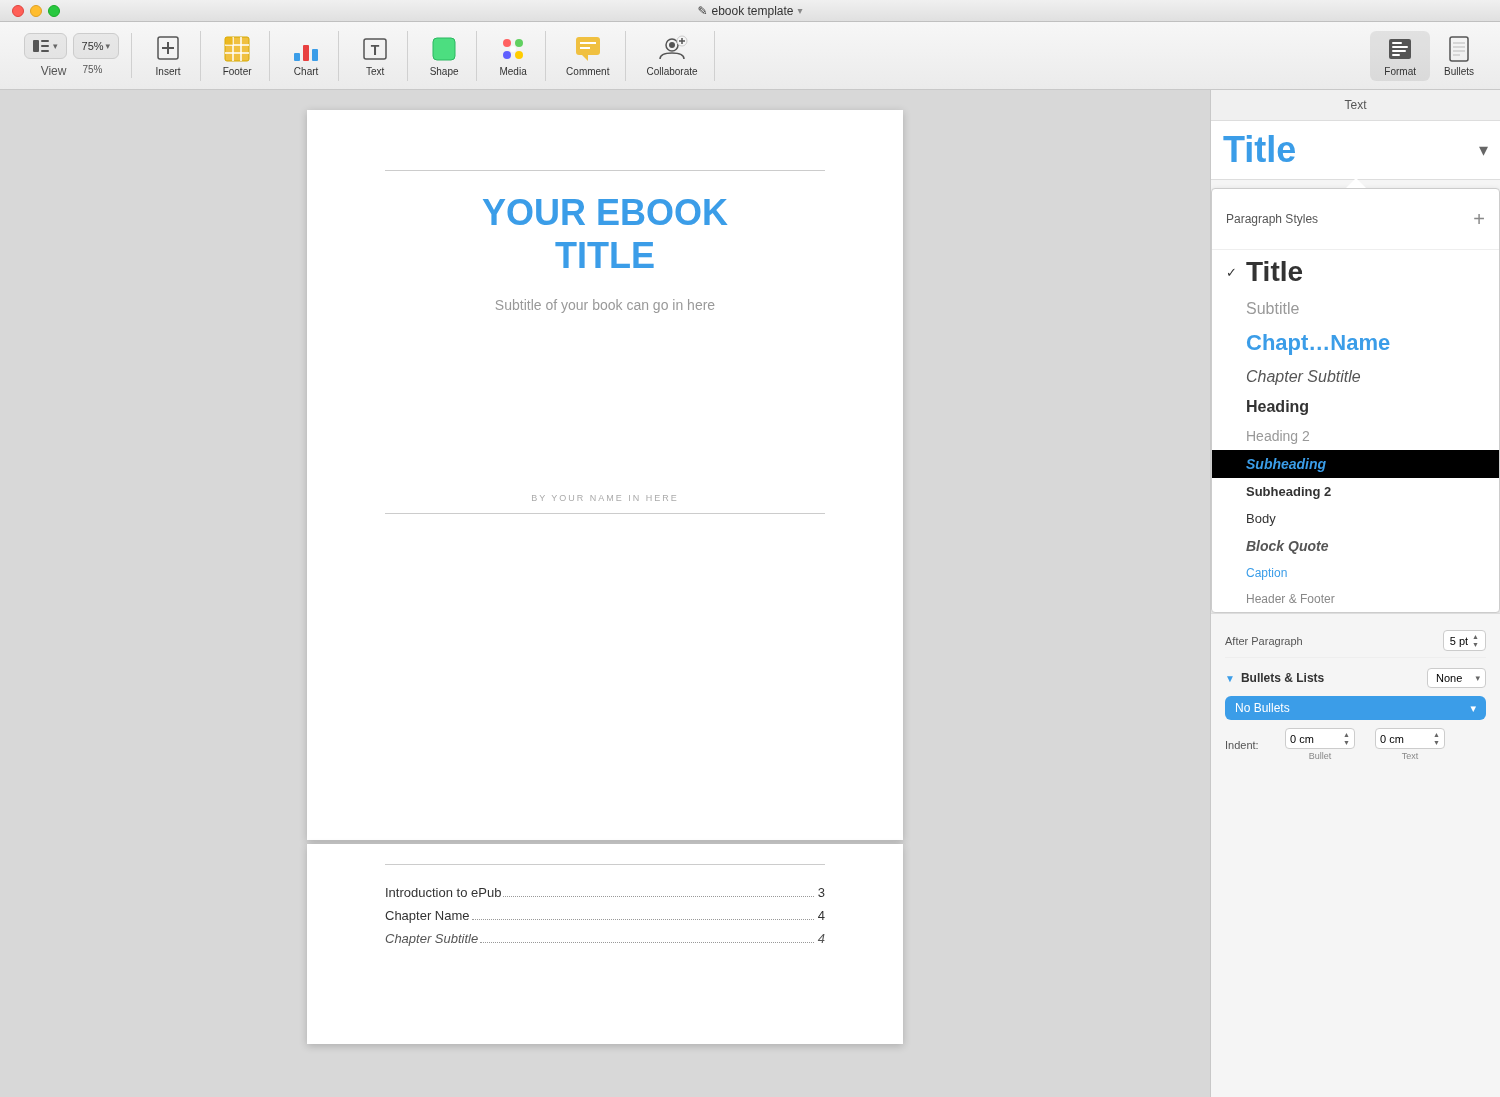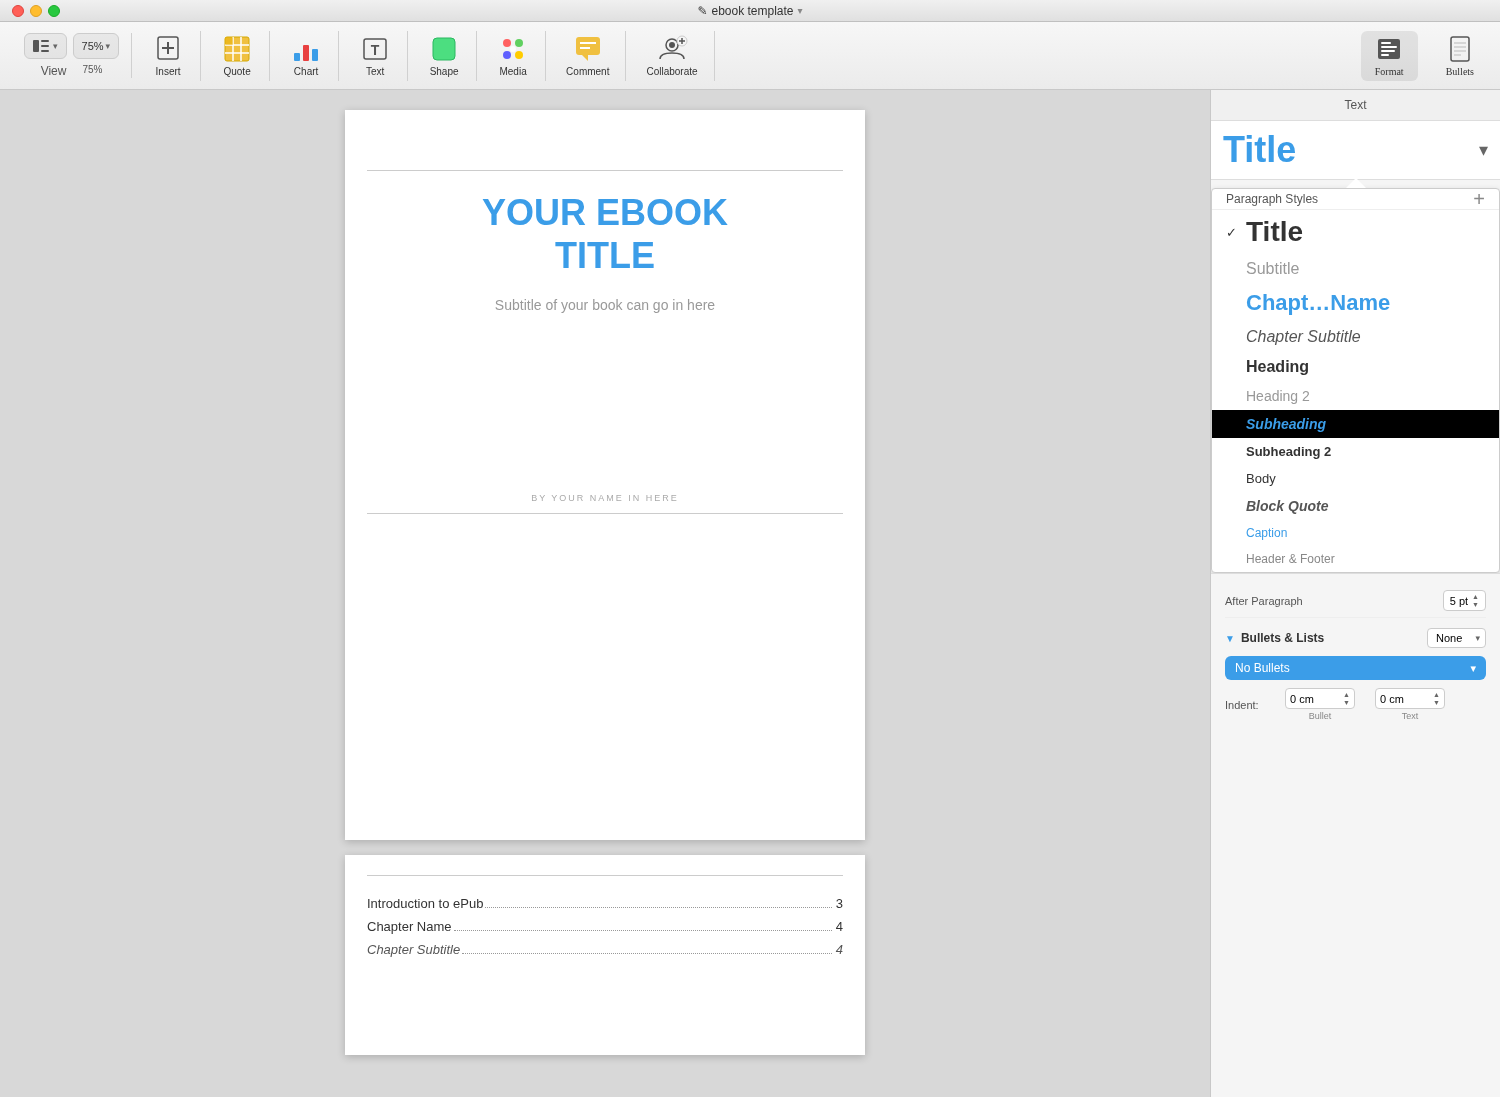--- a/index.html
+++ b/index.html
@@ -136,25 +136,25 @@
       flex: 1;
       background: #d8d8d8;
       overflow-y: auto;
       display: flex;
       justify-content: center;
       padding: 20px 40px;
     }
 
     .page {
       background: white;
-      width: 520px;
+      width: 596px;
       min-height: 730px;
       box-shadow: 0 2px 8px rgba(0,0,0,0.2);
-      padding: 40px 22px;
-      margin-bottom: 15px;
+      padding: 40px 78px;
+      margin-bottom: 4px;
     }
 
     .page-divider {
       width: 100%;
       height: 1px;
       background: #ccc;
       margin: 20px 0;
     }
 
     .book-title {
@@ -234,21 +234,21 @@
       border: 1px solid #ccc;
       border-radius: 4px;
       margin: 0;
       flex-shrink: 0;
       box-shadow: 0 2px 6px rgba(0,0,0,0.15);
     }
     .ps-header {
       display: flex;
       justify-content: space-between;
       align-items: center;
-      padding: 0 14px;
+      padding: 20px 14px;
       border-bottom: 1px solid #eee;
       font-size: 12px;
       color: #555;
     }
     .ps-add {
       color: #888;
       font-size: 20px;
       cursor: pointer;
       line-height: 1;
     }
@@ -376,22 +376,21 @@
       font-size: 7px;
       line-height: 1;
       color: #666;
       cursor: pointer;
     }
 
     
     .top-right-btns {
       margin-left: auto;
       display: flex;
-      gap: 14px;
-      font-family: Liberation Serif, serif;
+      gap: 0;
     }
     .top-right-btn {
       display: flex;
       flex-direction: column;
       align-items: center;
       justify-content: center;
       padding: 4px 14px;
       cursor: pointer;
       gap: 3px;
       border-radius: 6px;
@@ -457,21 +456,21 @@
       <div class="icon-area">
         <svg width="28" height="28" viewBox="0 0 28 28">
           <rect x="2" y="2" width="24" height="24" rx="2" fill="#f0c040" stroke="#d4a800" stroke-width="1"></rect>
           <line x1="2" y1="10" x2="26" y2="10" stroke="white" stroke-width="1.5"></line>
           <line x1="2" y1="18" x2="26" y2="18" stroke="white" stroke-width="1.5"></line>
           <line x1="10" y1="2" x2="10" y2="26" stroke="white" stroke-width="1.5"></line>
           <line x1="18" y1="2" x2="18" y2="26" stroke="white" stroke-width="1.5"></line>
           <rect x="2" y="2" width="8" height="8" rx="1" fill="#e8b000" opacity="0.5"></rect>
         </svg>
       </div>
-      <span class="label">Quote</span>
+      <span class="label">Footer</span>
     </div>
   </div>
 
   <div class="toolbar-group">
     <div class="toolbar-btn">
       <div class="icon-area">
         <svg width="28" height="28" viewBox="0 0 28 28">
           <rect x="2" y="18" width="6" height="8" rx="1" fill="#3b9de8"></rect>
           <rect x="11" y="10" width="6" height="16" rx="1" fill="#e84040"></rect>
           <rect x="20" y="14" width="6" height="12" rx="1" fill="#3b9de8"></rect>

